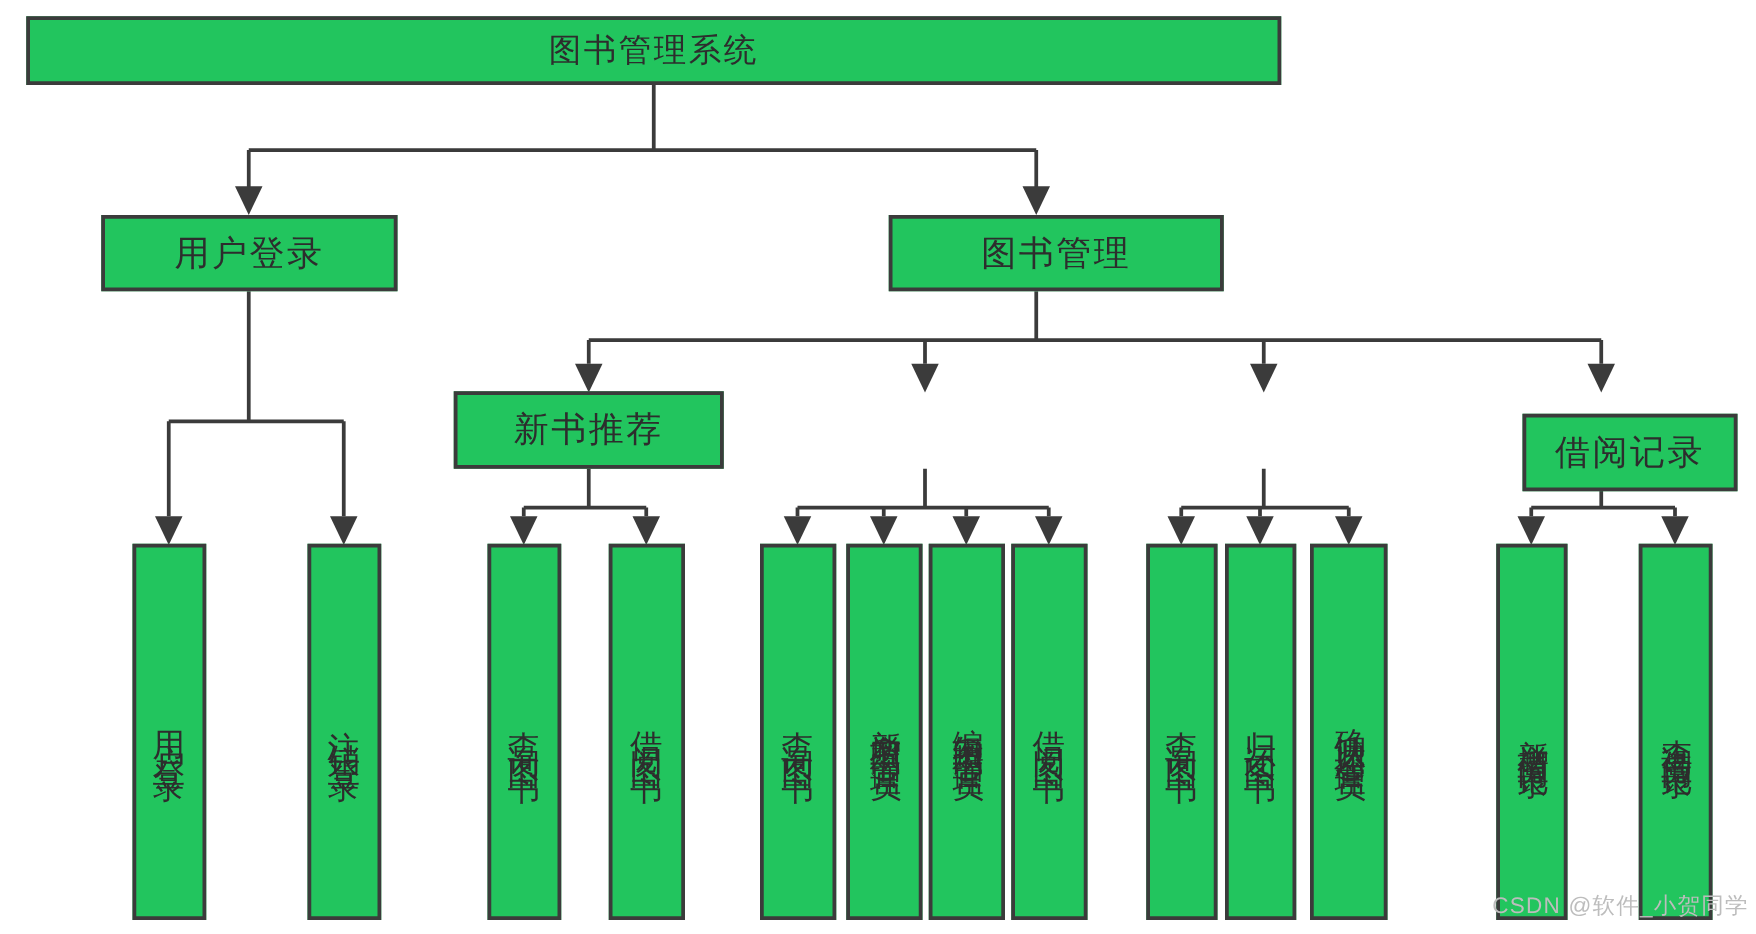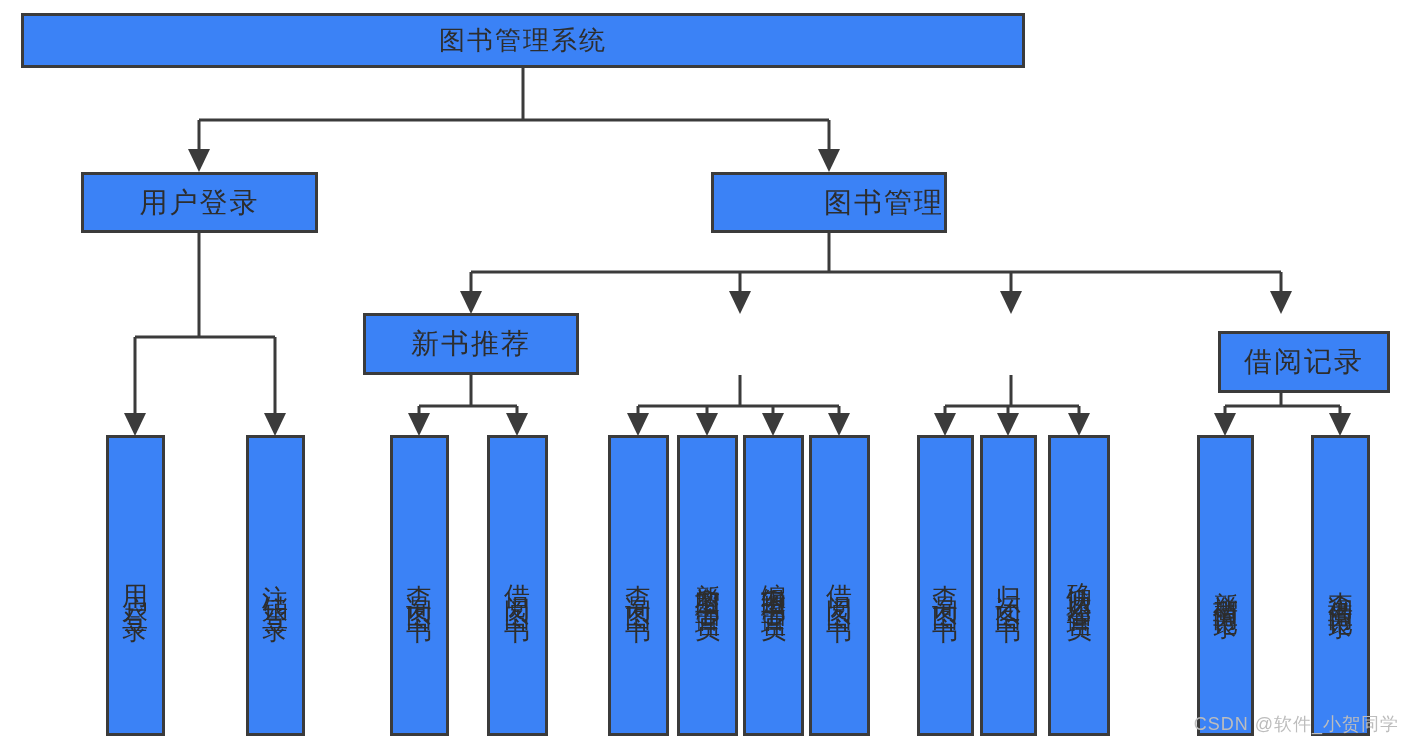--- a/index.html
+++ b/index.html
@@ -9,21 +9,21 @@
     width:1405px; height:747px;
     background:var(--background,#ffffff);
     font-family:"Liberation Sans","DejaVu Sans",sans-serif;
     overflow:hidden;
   }
   .connectors { position:absolute; left:0; top:0; z-index:0; }
   .cline { stroke:var(--line,#3b3b3b); stroke-width:3; fill:none; }
   .chead { fill:var(--line,#3b3b3b); stroke:none; }
   .node {
     position:absolute; z-index:1;
-    background:#3b82f6;
+    background:#22c55e;
     border:3px solid var(--line,#3b3b3b);
     display:flex; align-items:center; justify-content:center;
     color:var(--text,#2d2d2d);
   }
   .node .lbl { letter-spacing:2px; white-space:nowrap; }
   .root-node .lbl { font-size:26px; }
   .h-node .lbl { font-size:28px; }
   .leaf .lbl {
     writing-mode:vertical-rl;
     text-orientation:mixed;
@@ -83,21 +83,21 @@
     <polygon class="chead" points="1329,413 1351,413 1340,436"></polygon>
   </svg>
 
   <div class="node root-node" style="left:21px; top:13px; width:1004px; height:55px;">
     <span class="lbl">图书管理系统</span>
   </div>
 
   <div class="node h-node" style="left:81px; top:172px; width:237px; height:61px;">
     <span class="lbl">用户登录</span>
   </div>
-  <div class="node h-node" style="left:711px; top:172px; width:236px; height:61px;justify-content:flex-end;">
+  <div class="node h-node" style="left:711px; top:172px; width:268px; height:61px;">
     <span class="lbl">图书管理</span>
   </div>
 
   <div class="node h-node" style="left:363px; top:313px; width:216px; height:62px;align-items:center;">
     <span class="lbl">新书推荐</span>
   </div>
   <div class="node h-node" style="left:1174px; top:331px; width:172px; height:62px;margin-left:44px;">
     <span class="lbl">借阅记录</span>
   </div>
 

